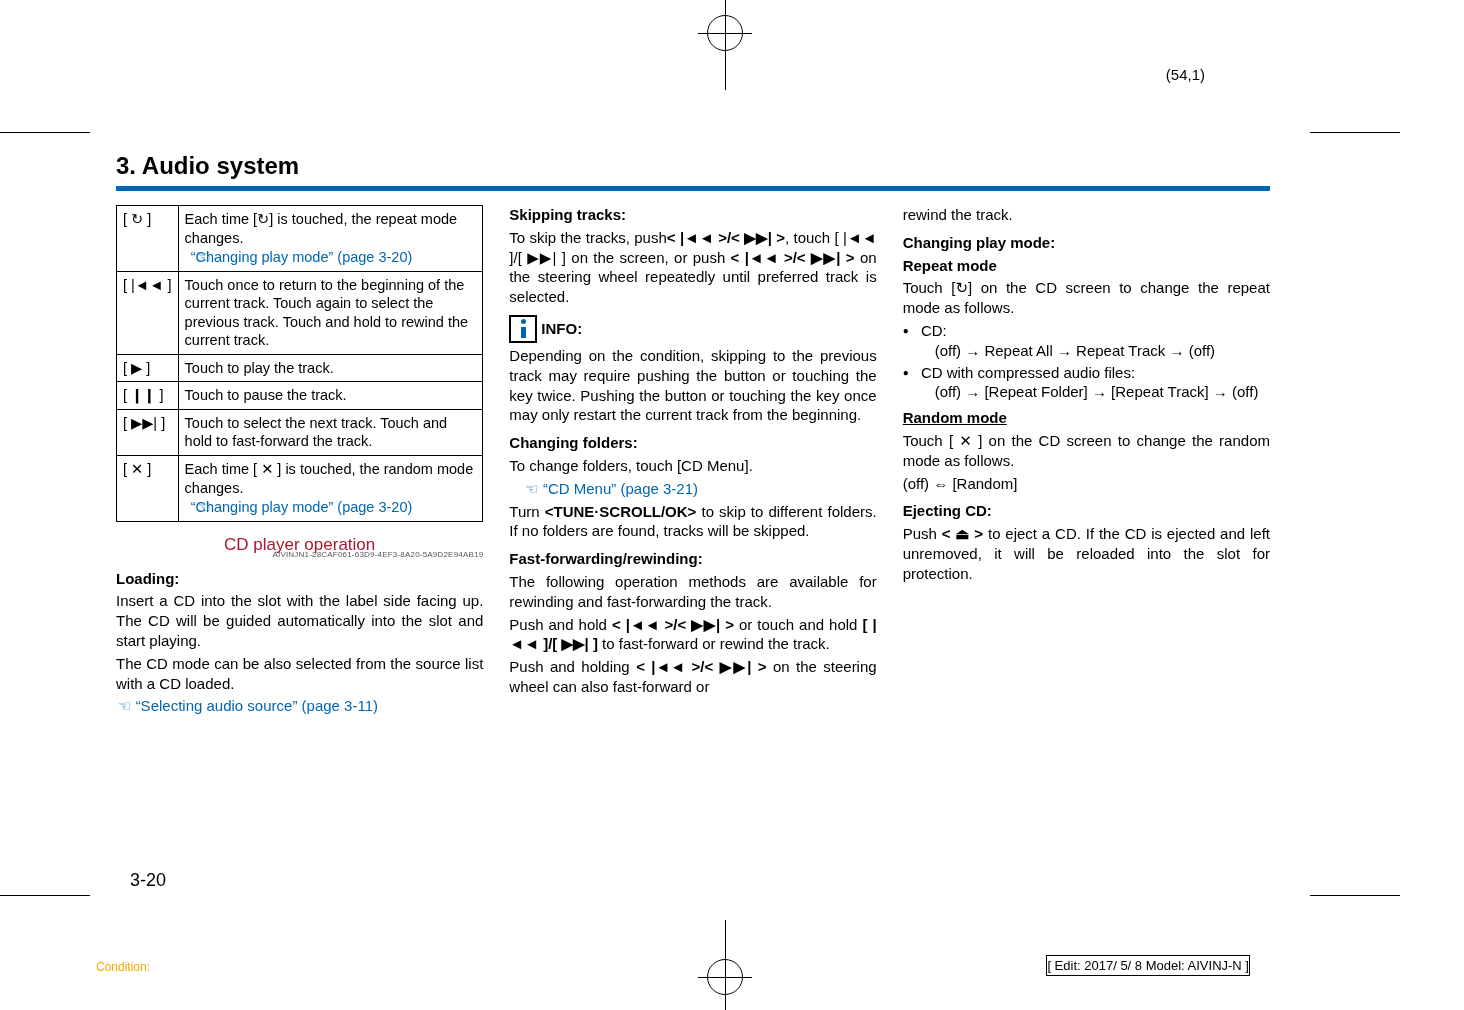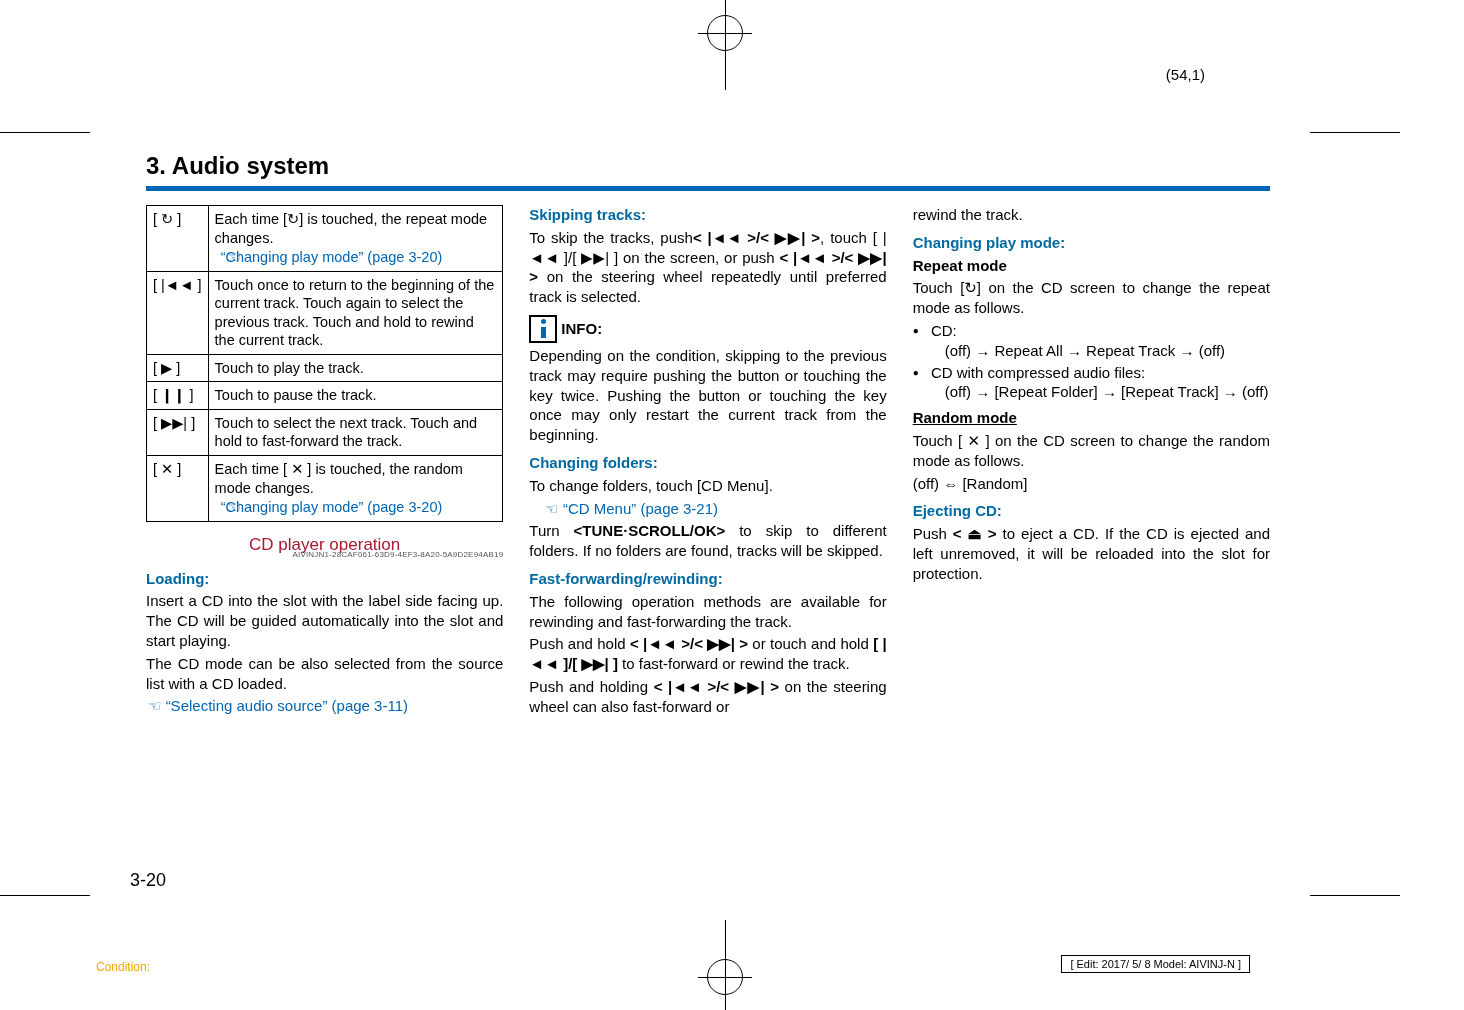--- a/index.html
+++ b/index.html
@@ -16,37 +16,37 @@
   .crop-h.ltb { top: 895px; right: 0; }
   .crop-h.ltbl { top: 895px; left: 0; }
   .reg-circle { position: absolute; width: 36px; height: 36px; border: 1px solid #000; border-radius: 50%; left: 707px; }
   .reg-circle.top { top: 15px; }
   .reg-circle.bot { bottom: 15px; }
   .reg-circle::before { content:""; position:absolute; left:50%; top:-10px; bottom:-10px; width:1px; background:#000; }
   .reg-circle::after { content:""; position:absolute; top:50%; left:-10px; right:-10px; height:1px; background:#000; }
 
   .coord { position: absolute; top: 66px; right: 195px; font-size: 15px; }
 
-  .content { position: absolute; top: 152px; left: 146px; right: 130px; }
+  .content { position: absolute; top: 152px; left: 116px; right: 130px; }
 
   .section-title { font-size: 24px; font-weight: bold; margin-bottom: 6px; }
   .title-rule { height: 5px; background: #0066b3; margin-bottom: 14px; position: relative; }
   .title-rule::after { content:""; position:absolute; left:0; right:0; top:1px; height:1px; background:#0066b3; }
 
   .cols { display: flex; gap: 26px; }
   .col { flex: 1; font-size: 15px; line-height: 1.32; }
 
   table.icons { border-collapse: collapse; width: 100%; margin-bottom: 12px; }
   table.icons td { border: 1px solid #000; padding: 4px 6px; vertical-align: top; font-size: 14.5px; line-height: 1.28; }
   table.icons td.ic { width: 60px; white-space: nowrap; }
   .ref { color: #0066b3; }
   .ref-indent { display: block; padding-left: 24px; text-indent: -24px; }
 
   h4.red { color: #a6192e; font-size: 17px; font-weight: normal; margin: 6px 0 16px; text-align: center; }
-  h5.blue { color: #0369a1; font-size: 15px; font-weight: bold; margin: 8px 0 2px; }
+  h5.blue { color: #000000; font-size: 15px; font-weight: bold; margin: 8px 0 2px; }
   .bold { font-weight: bold; }
   p { margin: 3px 0; text-align: justify; }
 
   ul.bul { list-style: none; padding-left: 0; }
   ul.bul > li { padding-left: 16px; text-indent: -16px; margin: 2px 0; }
   ul.bul > li::before { content: "●"; font-size: 10px; padding-right: 8px; position: relative; top: -2px; }
   .sub { padding-left: 16px; text-indent: 0; }
 
   .info-row { display: flex; align-items: center; gap: 4px; margin: 8px 0 2px; }
   .info-box { width: 28px; height: 28px; border: 2px solid #000; display: flex; align-items: center; justify-content: center; font-weight: bold; }
@@ -54,21 +54,21 @@
   .info-i::before { content:""; position:absolute; top:0; left:3px; width:5px; height:5px; background:#0066b3; border-radius:50%; }
   .info-i::after { content:""; position:absolute; top:8px; left:3px; width:5px; height:11px; background:#0066b3; }
 
   .hand { display:inline-block; transform: scaleX(-1); font-size: 15px; padding-right: 2px; }
 
   .tiny-id { font-size: 8px; color: #555; letter-spacing: 0.2px; }
 
   .pgnum { position: absolute; left: 130px; top: 870px; font-size: 18px; }
 
   .footer-cond { position: absolute; left: 96px; top: 960px; font-size: 12px; color: #f7a900; }
-  .footer-edit { position: absolute; right: 150px; top: 955px; border: 1px solid #000; padding: 2px 8px; font-size: 11px; }
+  .footer-edit { position: absolute; right: 150px; top: 955px; border: 1px solid #000; padding: 2px 0; font-size: 13px; }
 </style>
 </head>
 <body>
 
 <div class="page">
   <div class="crop-v top"></div>
   <div class="crop-v bot"></div>
   <div class="crop-h ltop"></div>
   <div class="crop-h rtop"></div>
   <div class="crop-h ltbl"></div>

